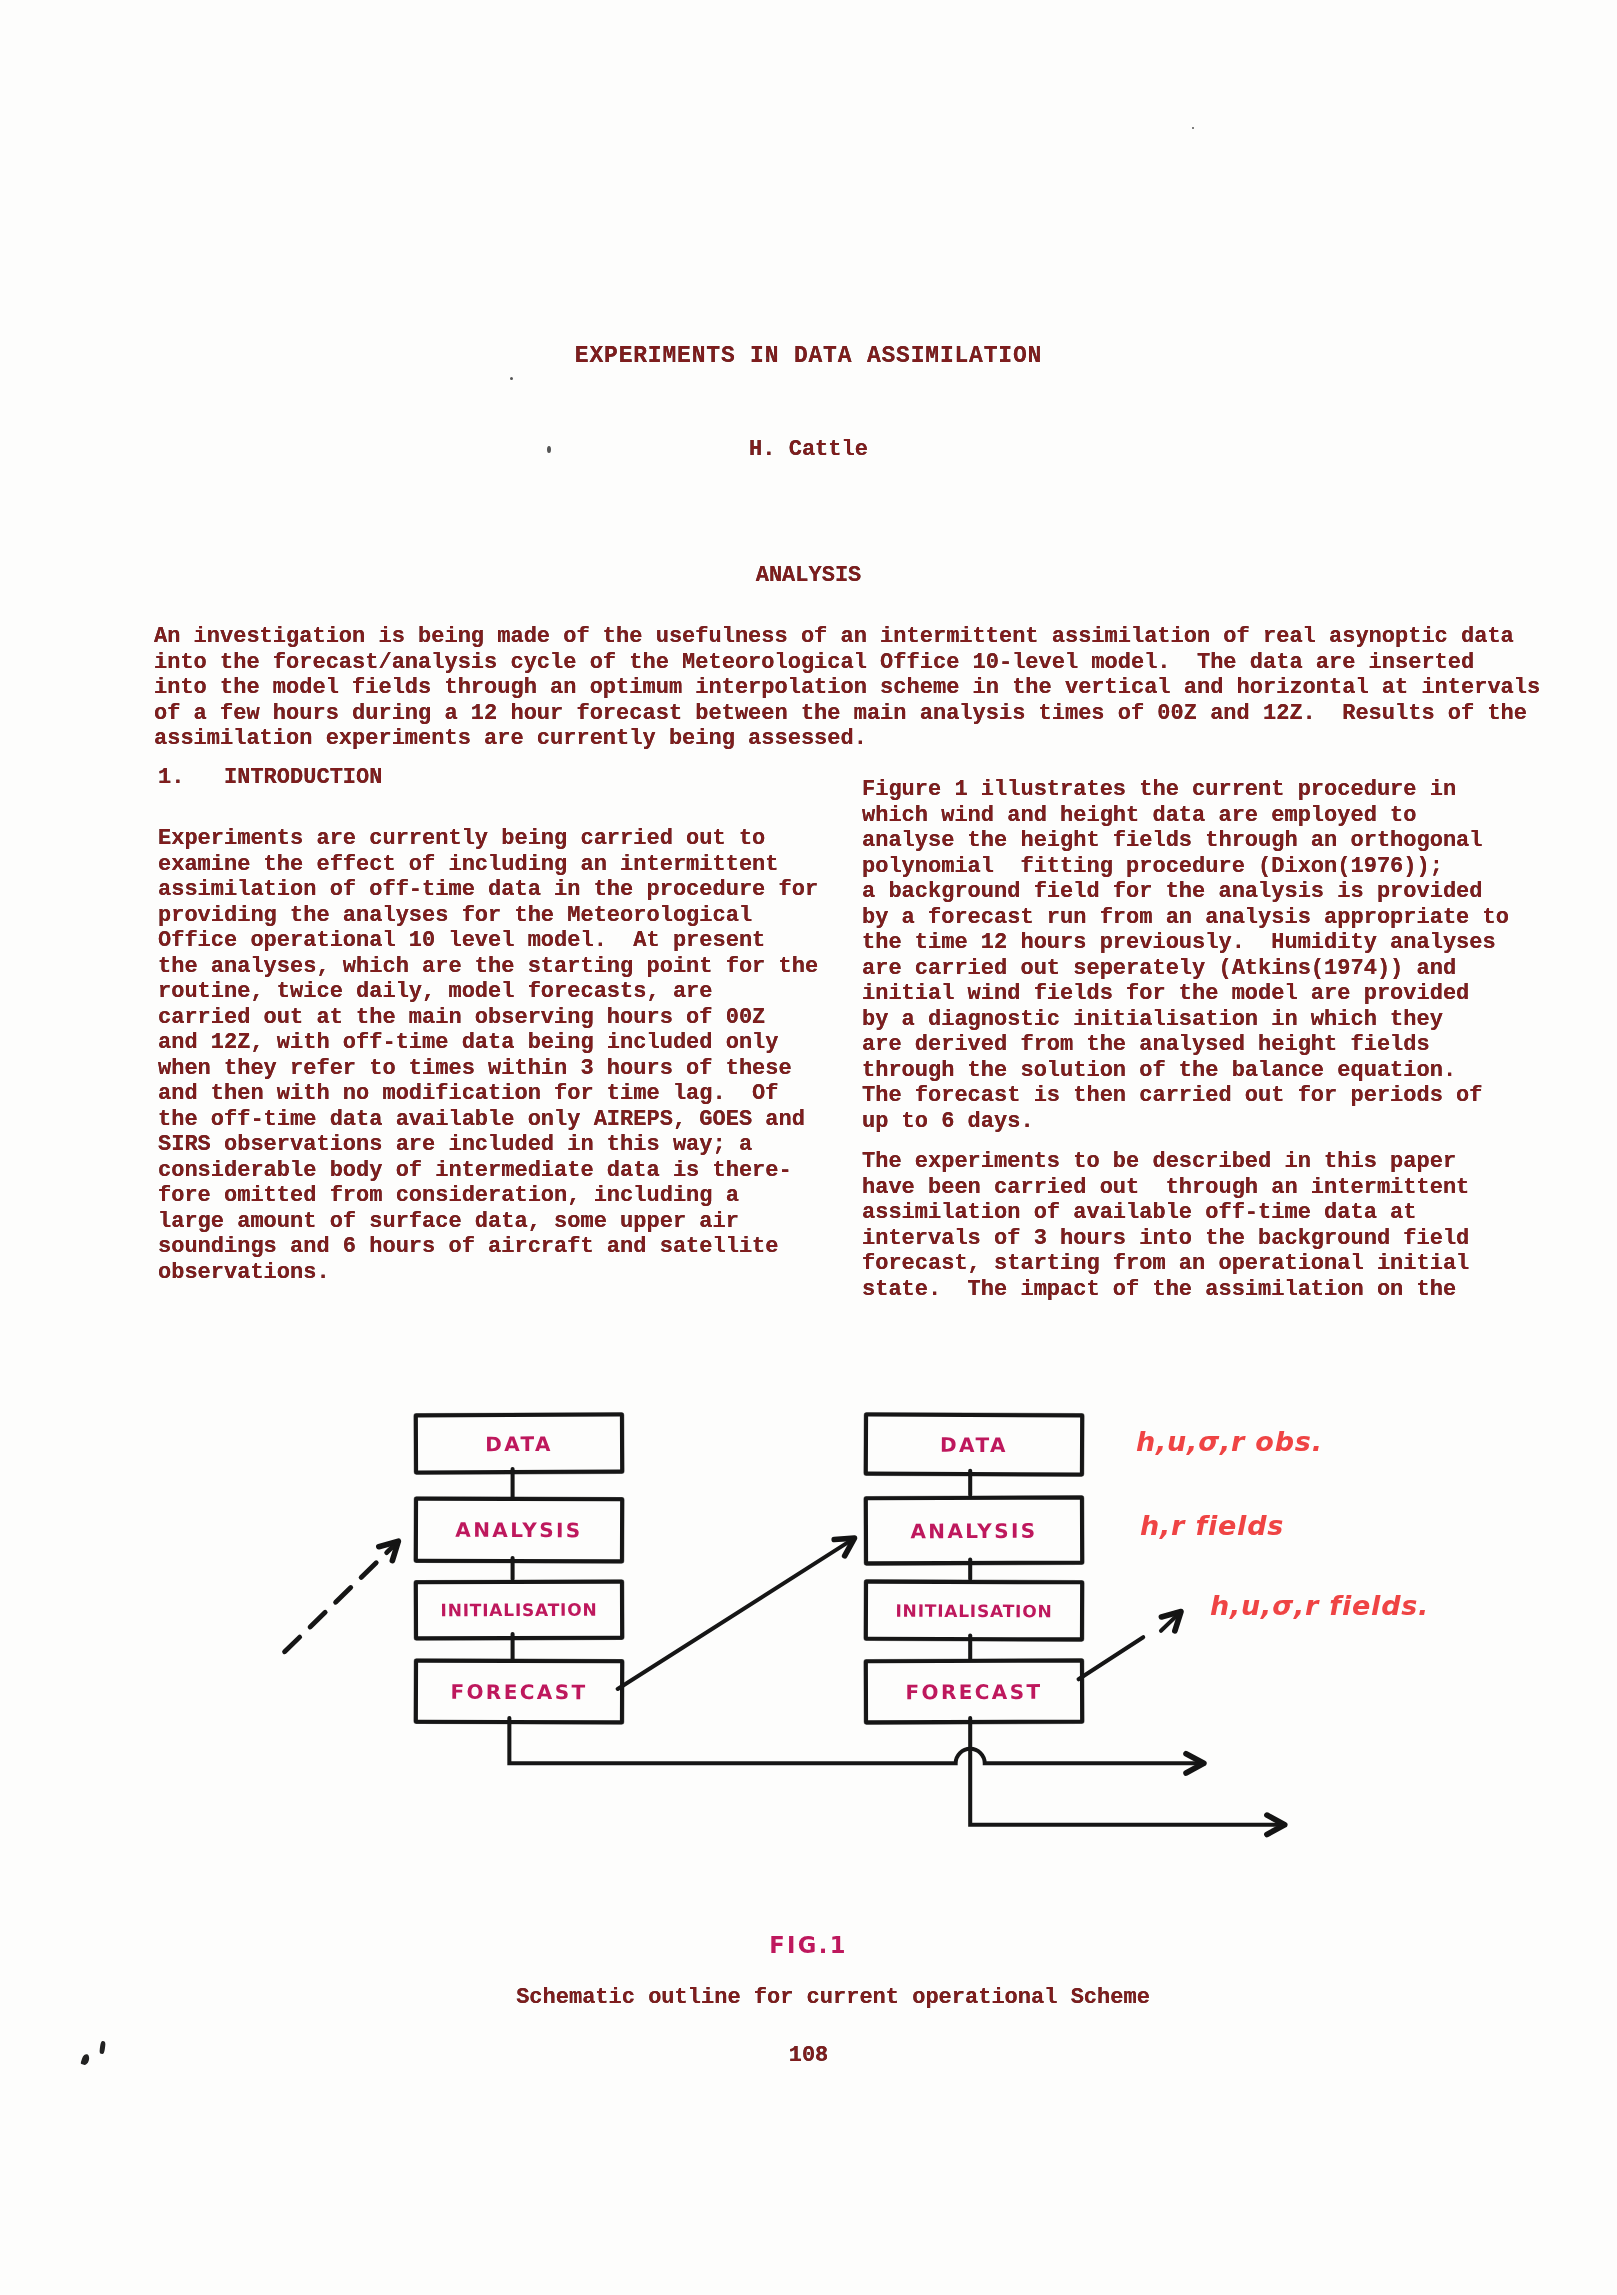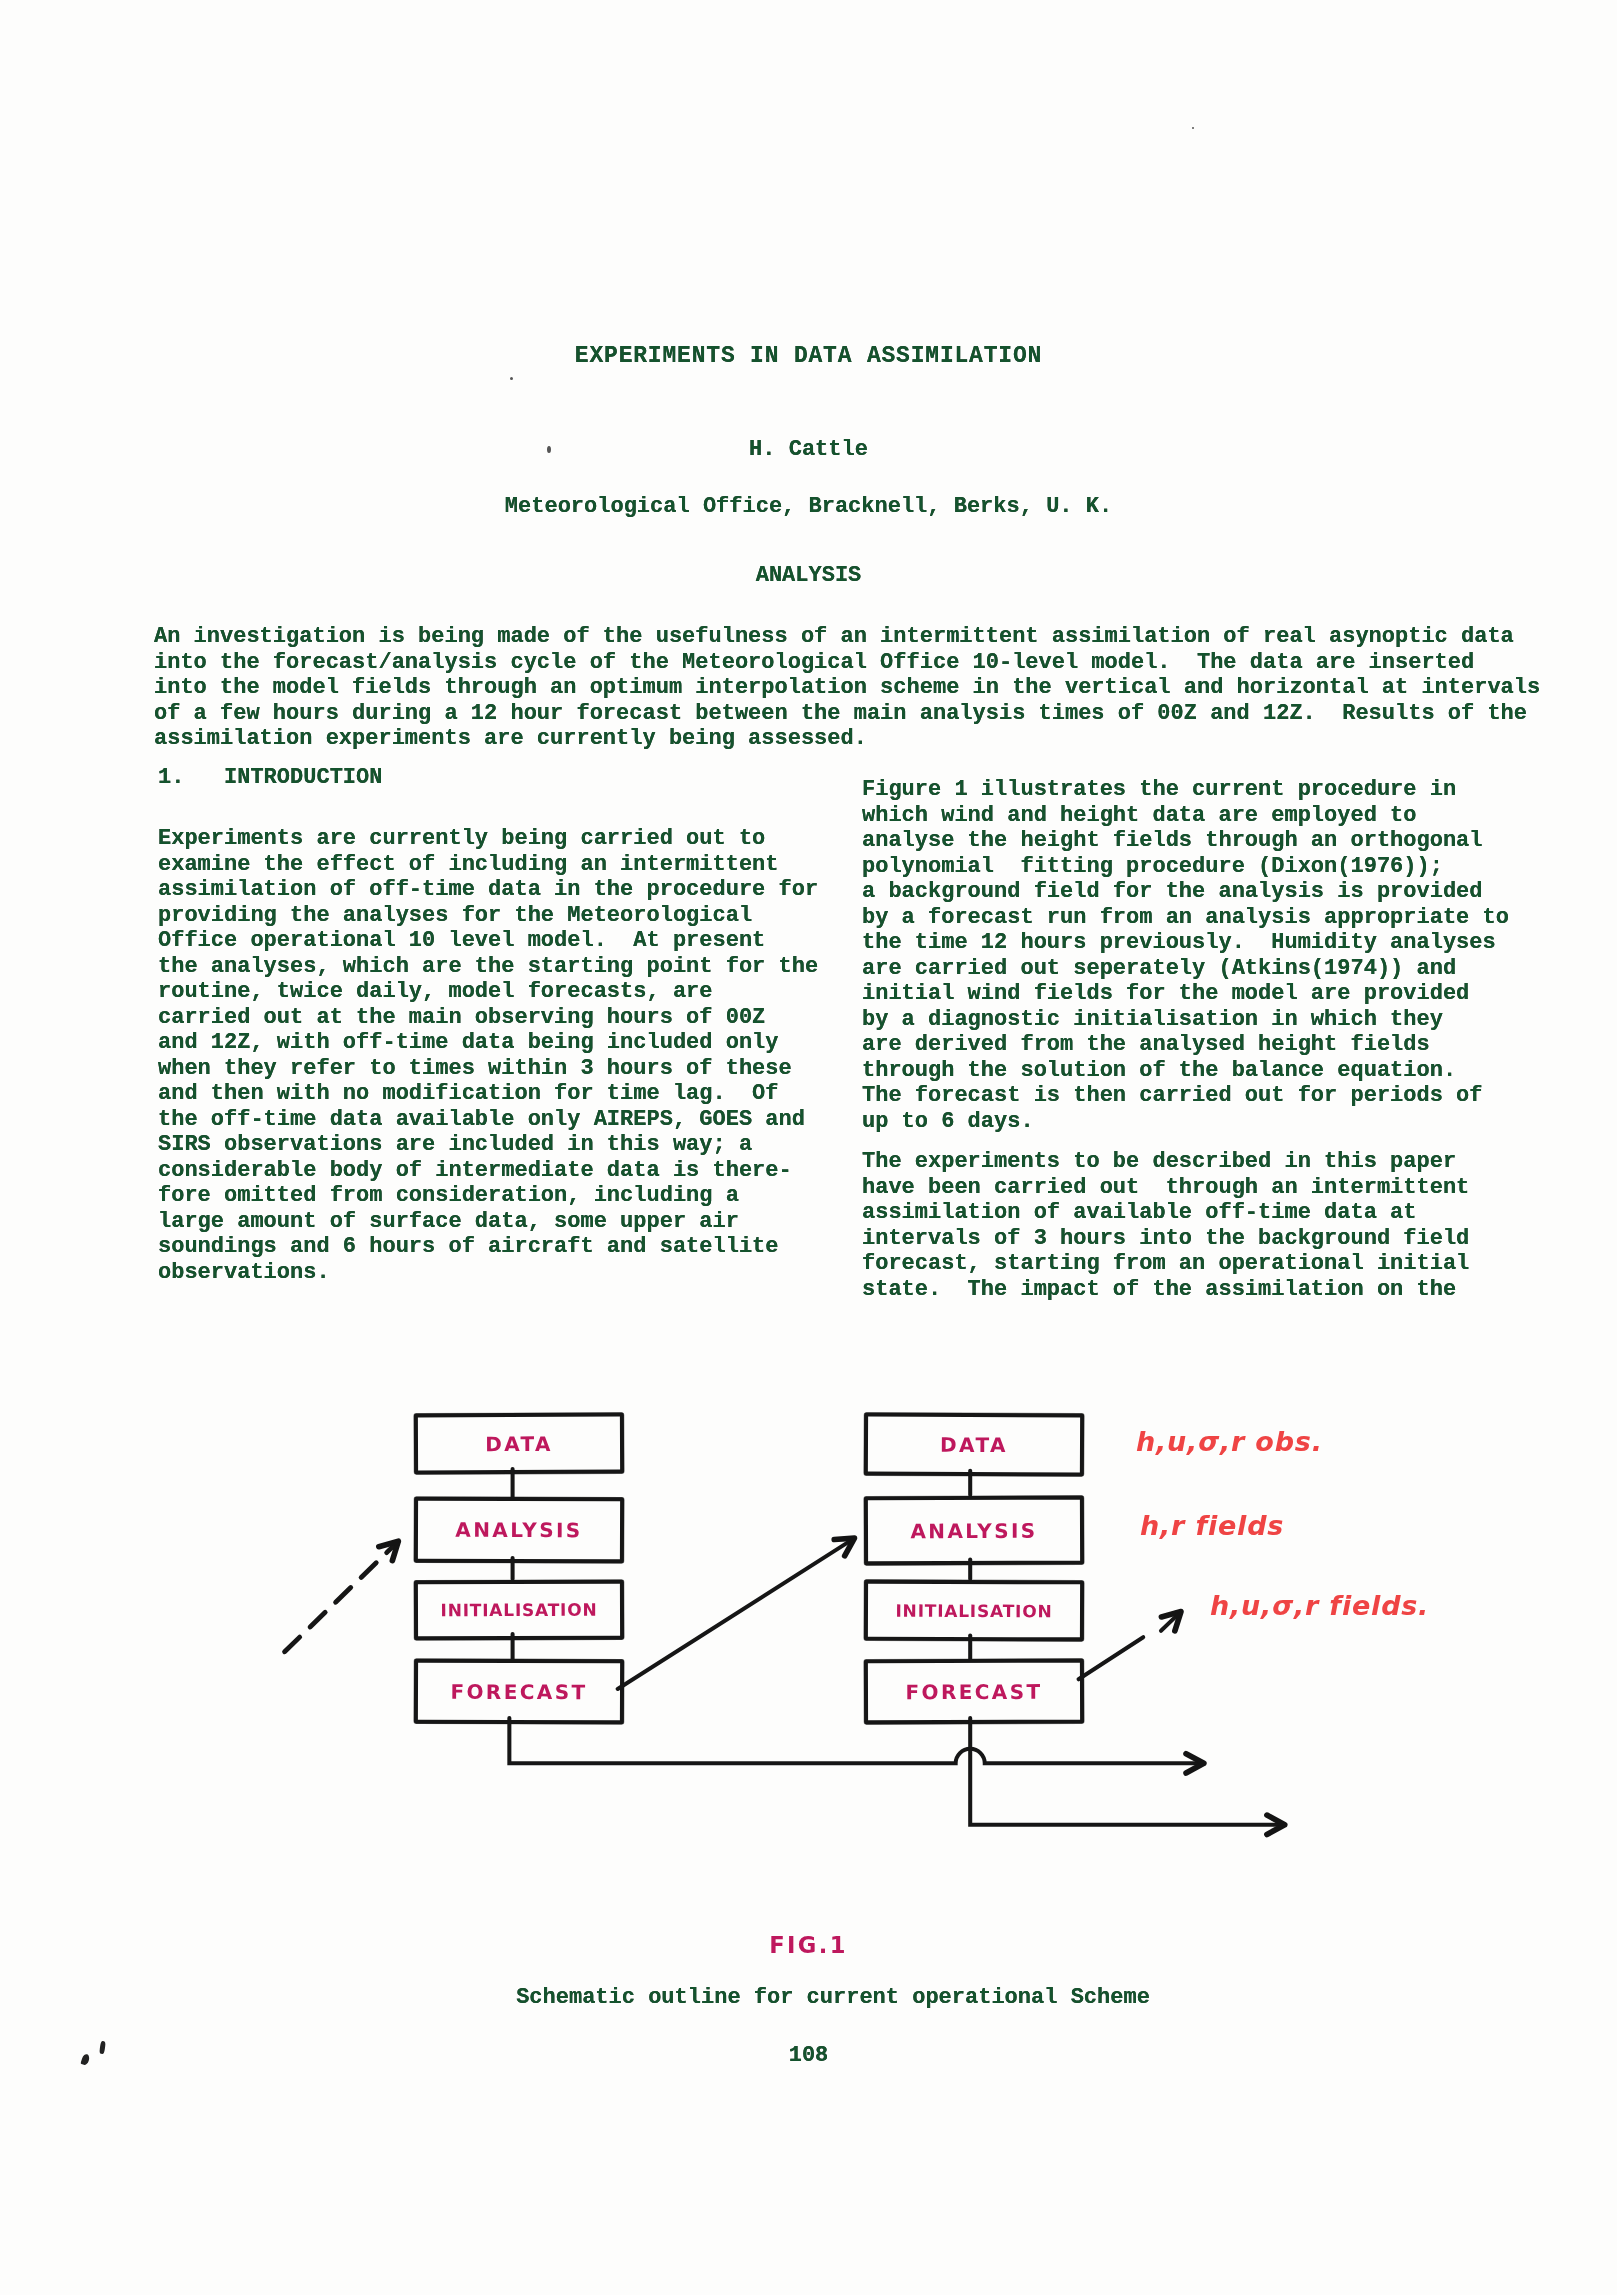--- a/index.html
+++ b/index.html
@@ -11,21 +11,21 @@
     overflow:hidden;
     font-family:"Liberation Mono","DejaVu Sans Mono",monospace;
     color:#181818;
   }
   .tw{ 
     position:absolute;
     font-family:"Liberation Mono","DejaVu Sans Mono",monospace;
     font-size:22px;
     line-height:25.5px;
     font-weight:bold;
-    color:#14532d;
+    color:#7f1d1d;
     white-space:pre-wrap;
     text-shadow:0 0 0.6px rgba(10,10,10,0.8);
   }
   .centered{left:0;width:1617px;text-align:center;}
   .title{font-size:23px;letter-spacing:0.8px;}
   
   .flowbox{
     position:absolute;
     border:4px solid #161616;
     border-radius:2.4px;
@@ -53,21 +53,20 @@
   .speck{position:absolute;background:#222;border-radius:50%;}
   .speck.soft{background:#555;}
 </style>
 </head>
 <body>
 
 <div class="page">
 
   <div class="tw centered title" style="top:344px;">EXPERIMENTS IN DATA ASSIMILATION</div>
   <div class="tw centered" style="top:437px;">H. Cattle</div>
-  <div class="tw centered" style="top:494px;">Meteorological Office, Bracknell, Berks, U. K.</div>
   <div class="tw centered" style="top:563px;">ANALYSIS</div>
 
   <div class="tw" style="left:154px;top:624px;width:1415px;">An investigation is being made of the usefulness of an intermittent assimilation of real asynoptic data
 into the forecast/analysis cycle of the Meteorological Office 10-level model.  The data are inserted
 into the model fields through an optimum interpolation scheme in the vertical and horizontal at intervals
 of a few hours during a 12 hour forecast between the main analysis times of 00Z and 12Z.  Results of the
 assimilation experiments are currently being assessed.</div>
 
   <div class="tw" style="left:158px;top:765px;width:703px;">1.   INTRODUCTION</div>
   <div class="tw" style="left:158px;top:826px;width:703px;">Experiments are currently being carried out to

